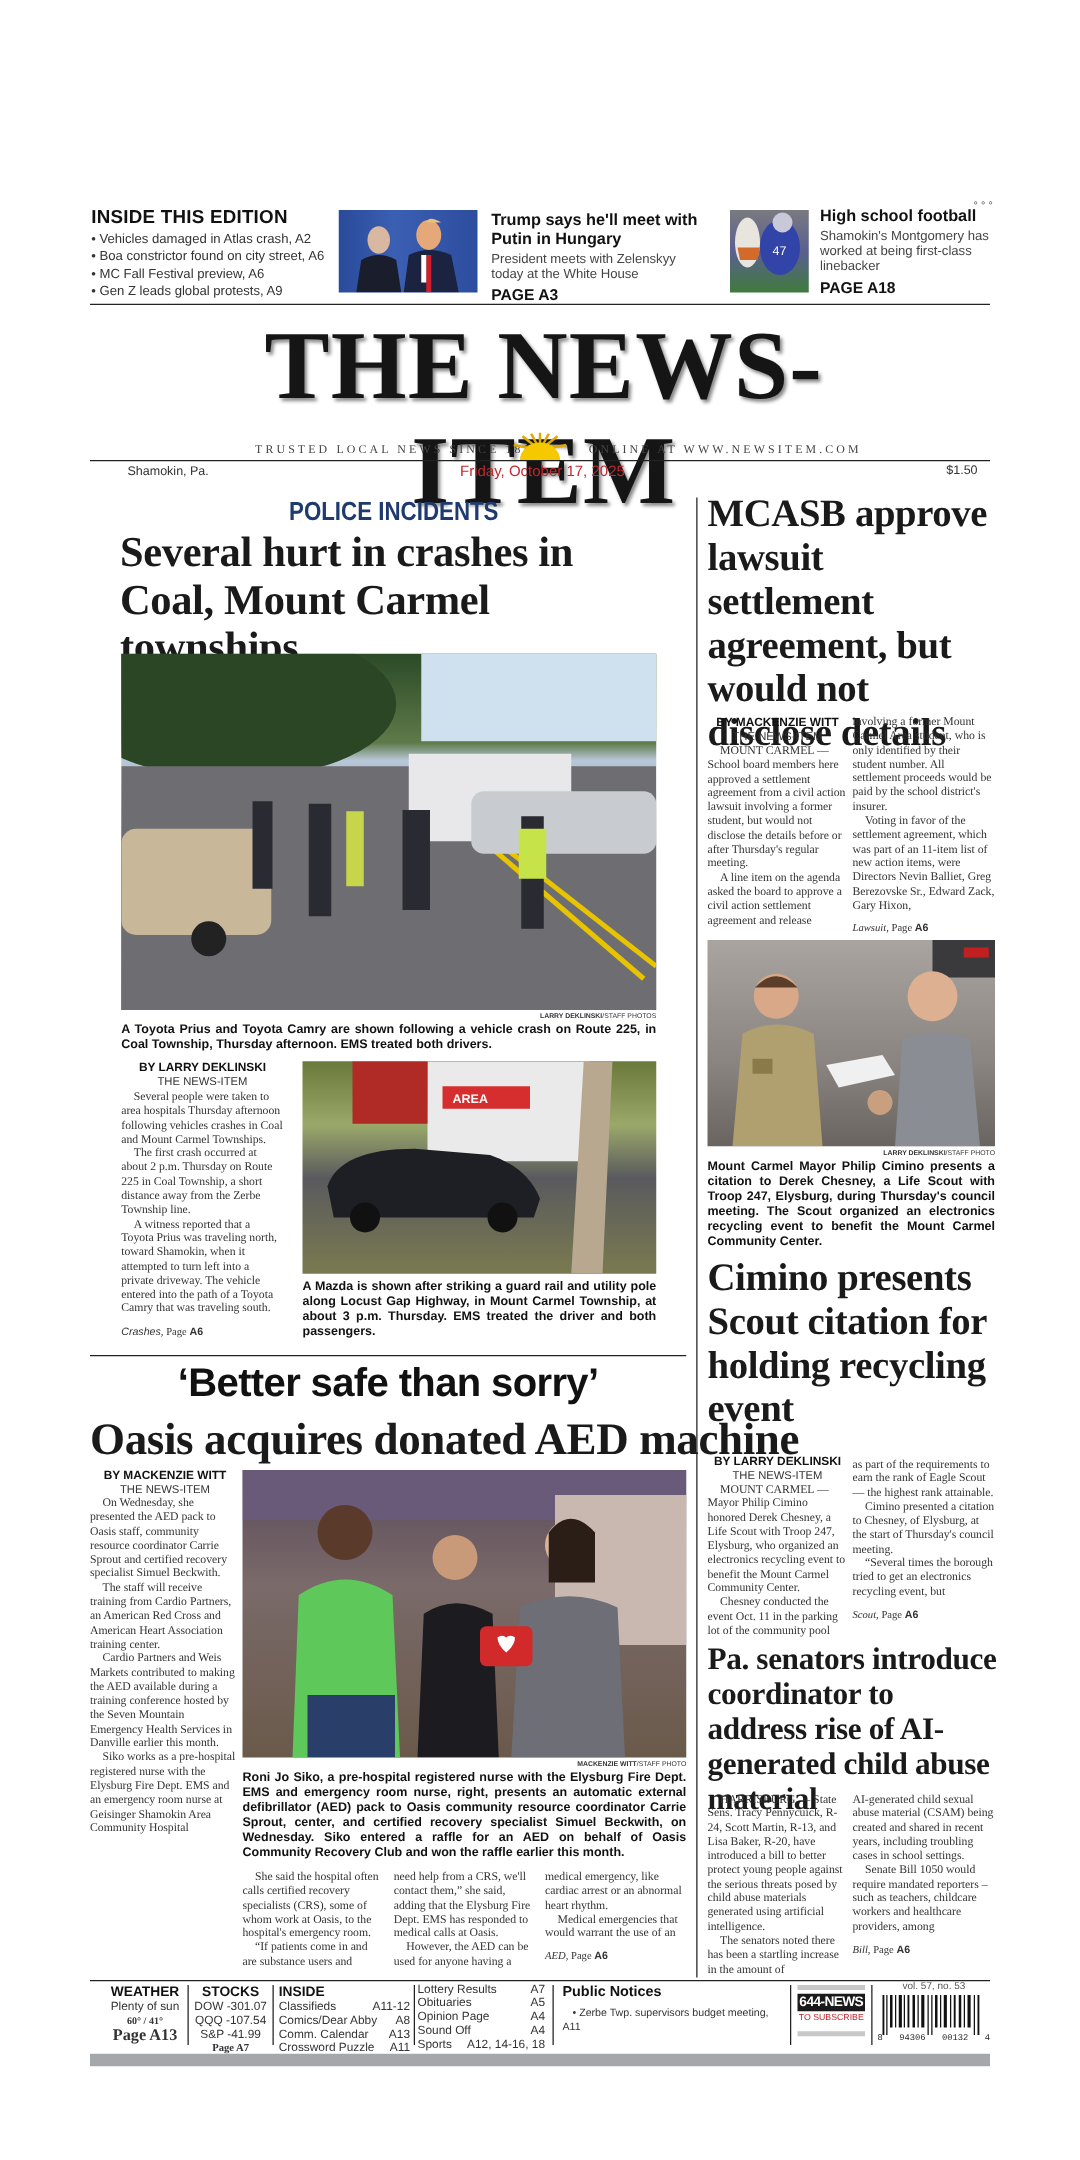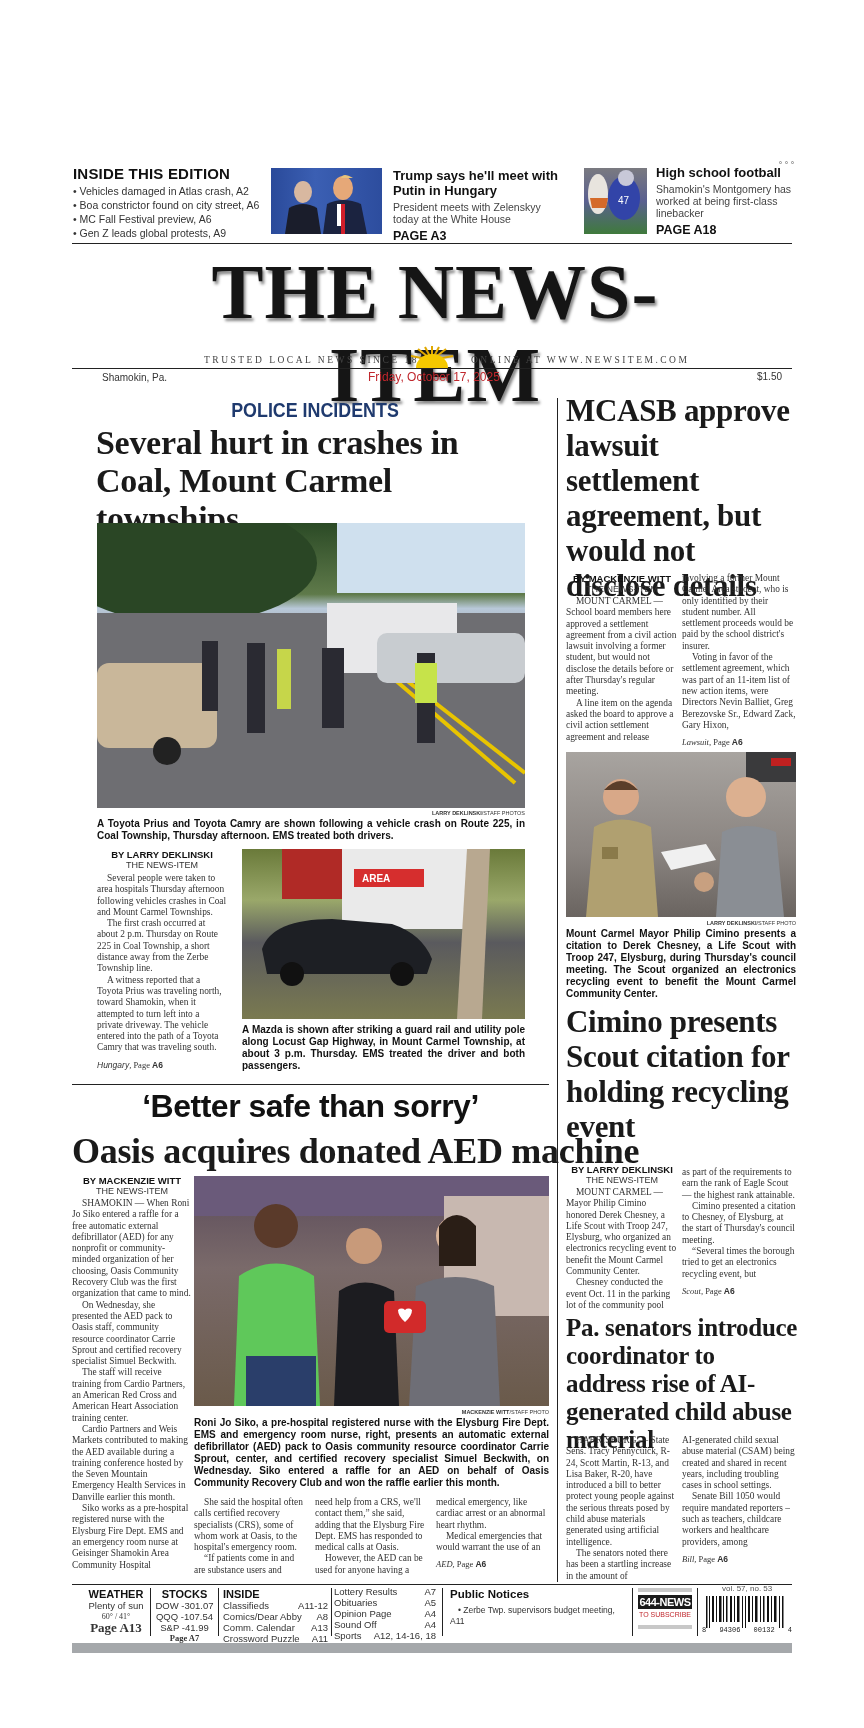--- a/index.html
+++ b/index.html
@@ -136,21 +136,21 @@
 <div class="abs cutline" style="left:97px;top:818px;width:428px">A Toyota Prius and Toyota Camry are shown following a vehicle crash on Route 225, in Coal Township, Thursday afternoon. EMS treated both drivers.</div>
 
 <div class="abs" style="left:97px;top:849px;width:130px">
   <div class="byline">BY LARRY DEKLINSKI</div>
   <div class="org">THE NEWS-ITEM</div>
   <div class="body" style="margin-top:3px">
     <p>Several people were taken to area hospitals Thursday afternoon following vehicles crashes in Coal and Mount Carmel Townships.</p>
     <p>The first crash occurred at about 2 p.m. Thursday on Route 225 in Coal Township, a short distance away from the Zerbe Township line.</p>
     <p>A witness reported that a Toyota Prius was traveling north, toward Shamokin, when it attempted to turn left into a private driveway. The vehicle entered into the path of a Toyota Camry that was traveling south.</p>
   </div>
-  <div class="jump"><span style="font-family:'Liberation Sans',sans-serif">Hungary</span>, <span style="font-style:normal">Page</span> <b>A6</b></div>
+  <div class="jump"><span style="font-family:'Liberation Sans',sans-serif">Crashes</span>, <span style="font-style:normal">Page</span> <b>A6</b></div>
 </div>
 
 <div class="abs photo" style="left:242px;top:849px;width:283px;height:170px;background:linear-gradient(180deg,#6a7a3a 0%,#9aa86a 30%,#5a5a5e 55%,#7a7a50 100%)">
   <svg width="283" height="170" viewBox="0 0 283 170">
     <rect x="100" y="0" width="130" height="80" fill="#eaeaea"></rect>
     <rect x="112" y="20" width="70" height="18" fill="#d62e2e"></rect>
     <text x="120" y="33" font-size="10" fill="#fff" font-family="Liberation Sans" font-weight="bold">AREA</text>
     <rect x="40" y="0" width="60" height="50" fill="#b02a26"></rect>
     <path d="M20 100 Q30 70 90 70 L150 75 Q180 85 190 110 L185 125 L25 125Z" fill="#1d1f24"></path>
     <circle cx="50" cy="125" r="12" fill="#111"></circle>
@@ -162,21 +162,20 @@
 
 <div class="abs rule" style="left:72px;top:1084px;width:477px"></div>
 
 <div class="abs" style="left:72px;top:1088px;width:477px;text-align:center;font:bold 32px 'Liberation Sans',sans-serif;color:#111;letter-spacing:-.5px">‘Better safe than sorry’</div>
 <div class="abs hed" style="left:72px;top:1132px;width:480px;font-size:36px;white-space:nowrap">Oasis acquires donated AED machine</div>
 
 <div class="abs" style="left:72px;top:1175px;width:120px">
   <div class="byline">BY MACKENZIE WITT</div>
   <div class="org">THE NEWS-ITEM</div>
   <div class="body" style="margin-top:2px">
-    <p>SHAMOKIN — When Roni Jo Siko entered a raffle for a free automatic external defibrillator (AED) for any nonprofit or community-minded organization of her choosing, Oasis Community Recovery Club was the first organization that came to mind.</p>
     <p>On Wednesday, she presented the AED pack to Oasis staff, community resource coordinator Carrie Sprout and certified recovery specialist Simuel Beckwith.</p>
     <p>The staff will receive training from Cardio Partners, an American Red Cross and American Heart Association training center.</p>
     <p>Cardio Partners and Weis Markets contributed to making the AED available during a training conference hosted by the Seven Mountain Emergency Health Services in Danville earlier this month.</p>
     <p>Siko works as a pre-hospital registered nurse with the Elysburg Fire Dept. EMS and an emergency room nurse at Geisinger Shamokin Area Community Hospital</p>
   </div>
 </div>
 
 <div class="abs photo" style="left:194px;top:1176px;width:355px;height:230px;background:linear-gradient(180deg,#5a4a5a 0%,#7a6a6a 40%,#6a5a4a 100%)">
   <svg width="355" height="230" viewBox="0 0 355 230">
     <rect x="0" y="0" width="355" height="40" fill="#6a5a7a"></rect>
@@ -275,21 +274,21 @@
       <p>Senate Bill 1050 would require mandated reporters – such as teachers, childcare workers and healthcare providers, among</p>
     </div>
   <div class="jump"><span>Bill</span>, <span style="font-style:normal">Page</span> <b>A6</b></div>
 </div>
 
 <div class="abs rule" style="left:72px;top:1584px;width:720px"></div>
 
 <div class="abs foot-col" style="left:80px;width:72px;text-align:center">
   <div class="foot-h">WEATHER</div>
   <div class="foot-t">Plenty of sun</div>
-  <div class="foot-t" style="font-family:'Liberation Serif',serif;font-weight:normal;font-size:8px">60° / 41°</div>
+  <div class="foot-t" style="font-family:'Liberation Serif',serif;font-weight:bold;font-size:8px">60° / 41°</div>
   <div class="foot-t" style="font-family:'Liberation Serif',serif;font-weight:bold;font-size:13px">Page A13</div>
 </div>
 <div class="abs vrule" style="left:150px;top:1588px;height:48px"></div>
 <div class="abs foot-col" style="left:152px;width:65px;text-align:center">
   <div class="foot-h">STOCKS</div>
   <div class="foot-t">DOW -301.07</div>
   <div class="foot-t">QQQ -107.54</div>
   <div class="foot-t">S&amp;P -41.99</div>
   <div class="foot-t" style="font-family:'Liberation Serif',serif;font-weight:bold;font-size:8.5px">Page A7</div>
 </div>

